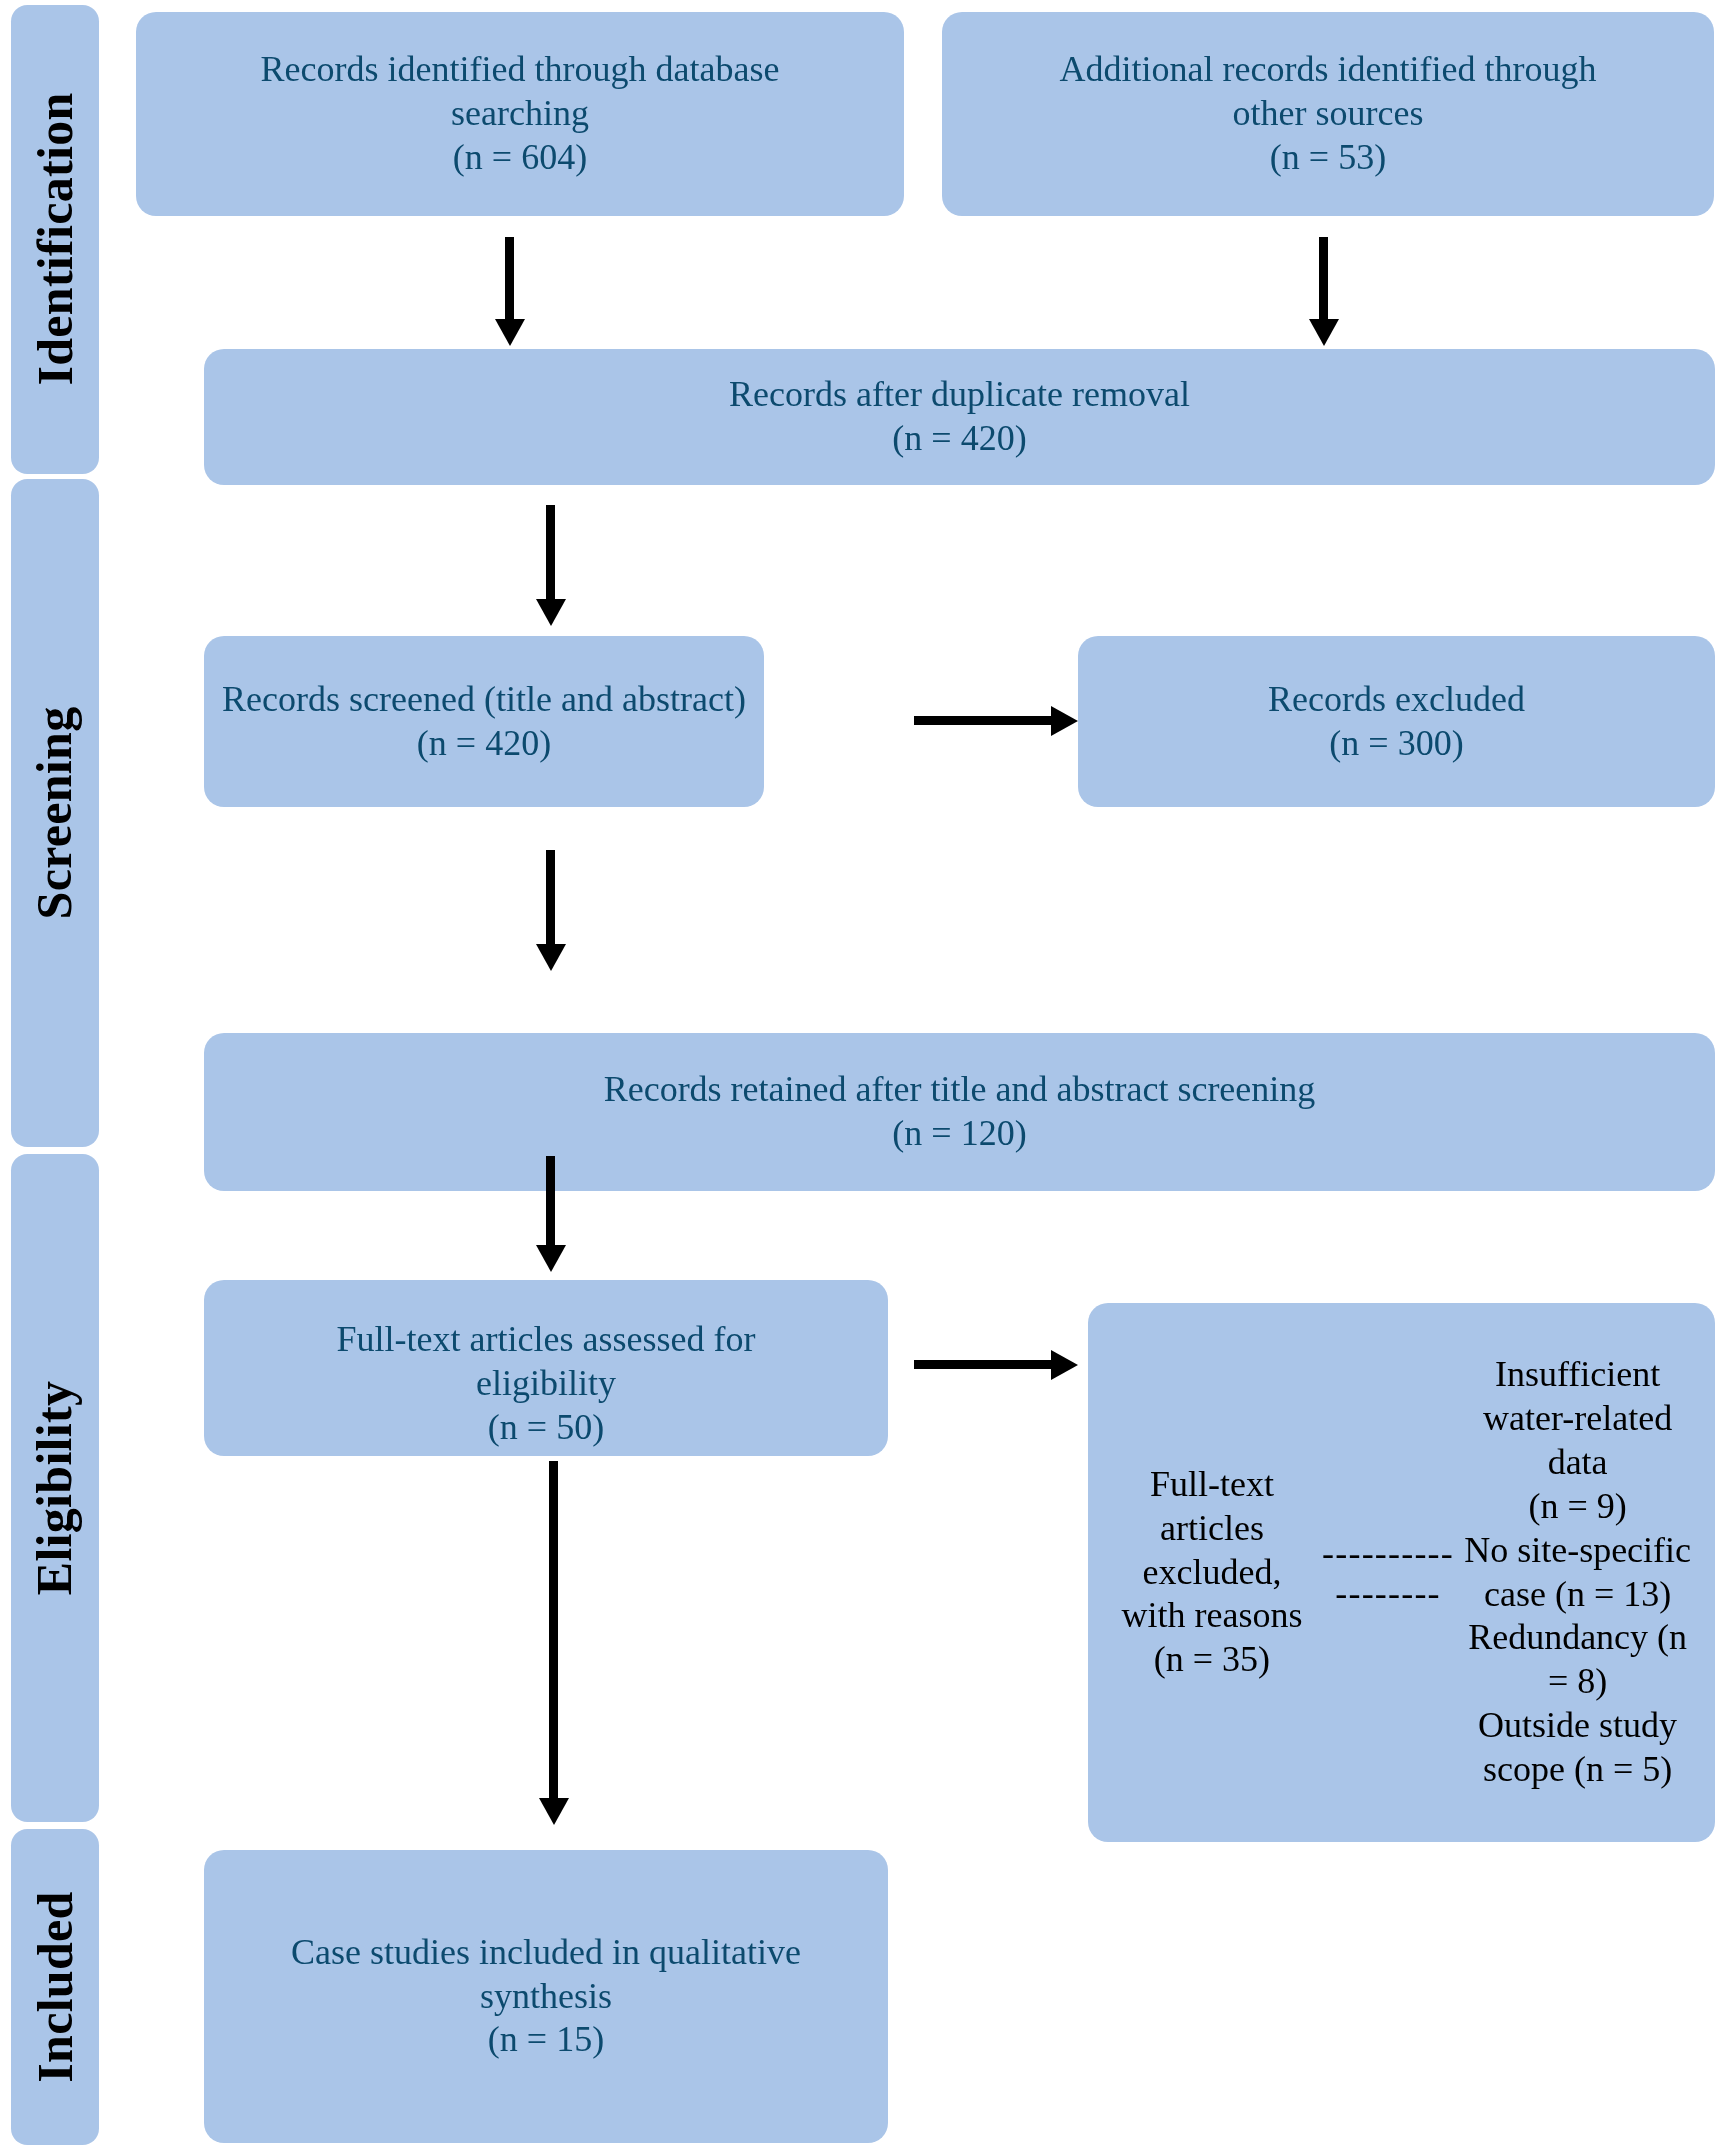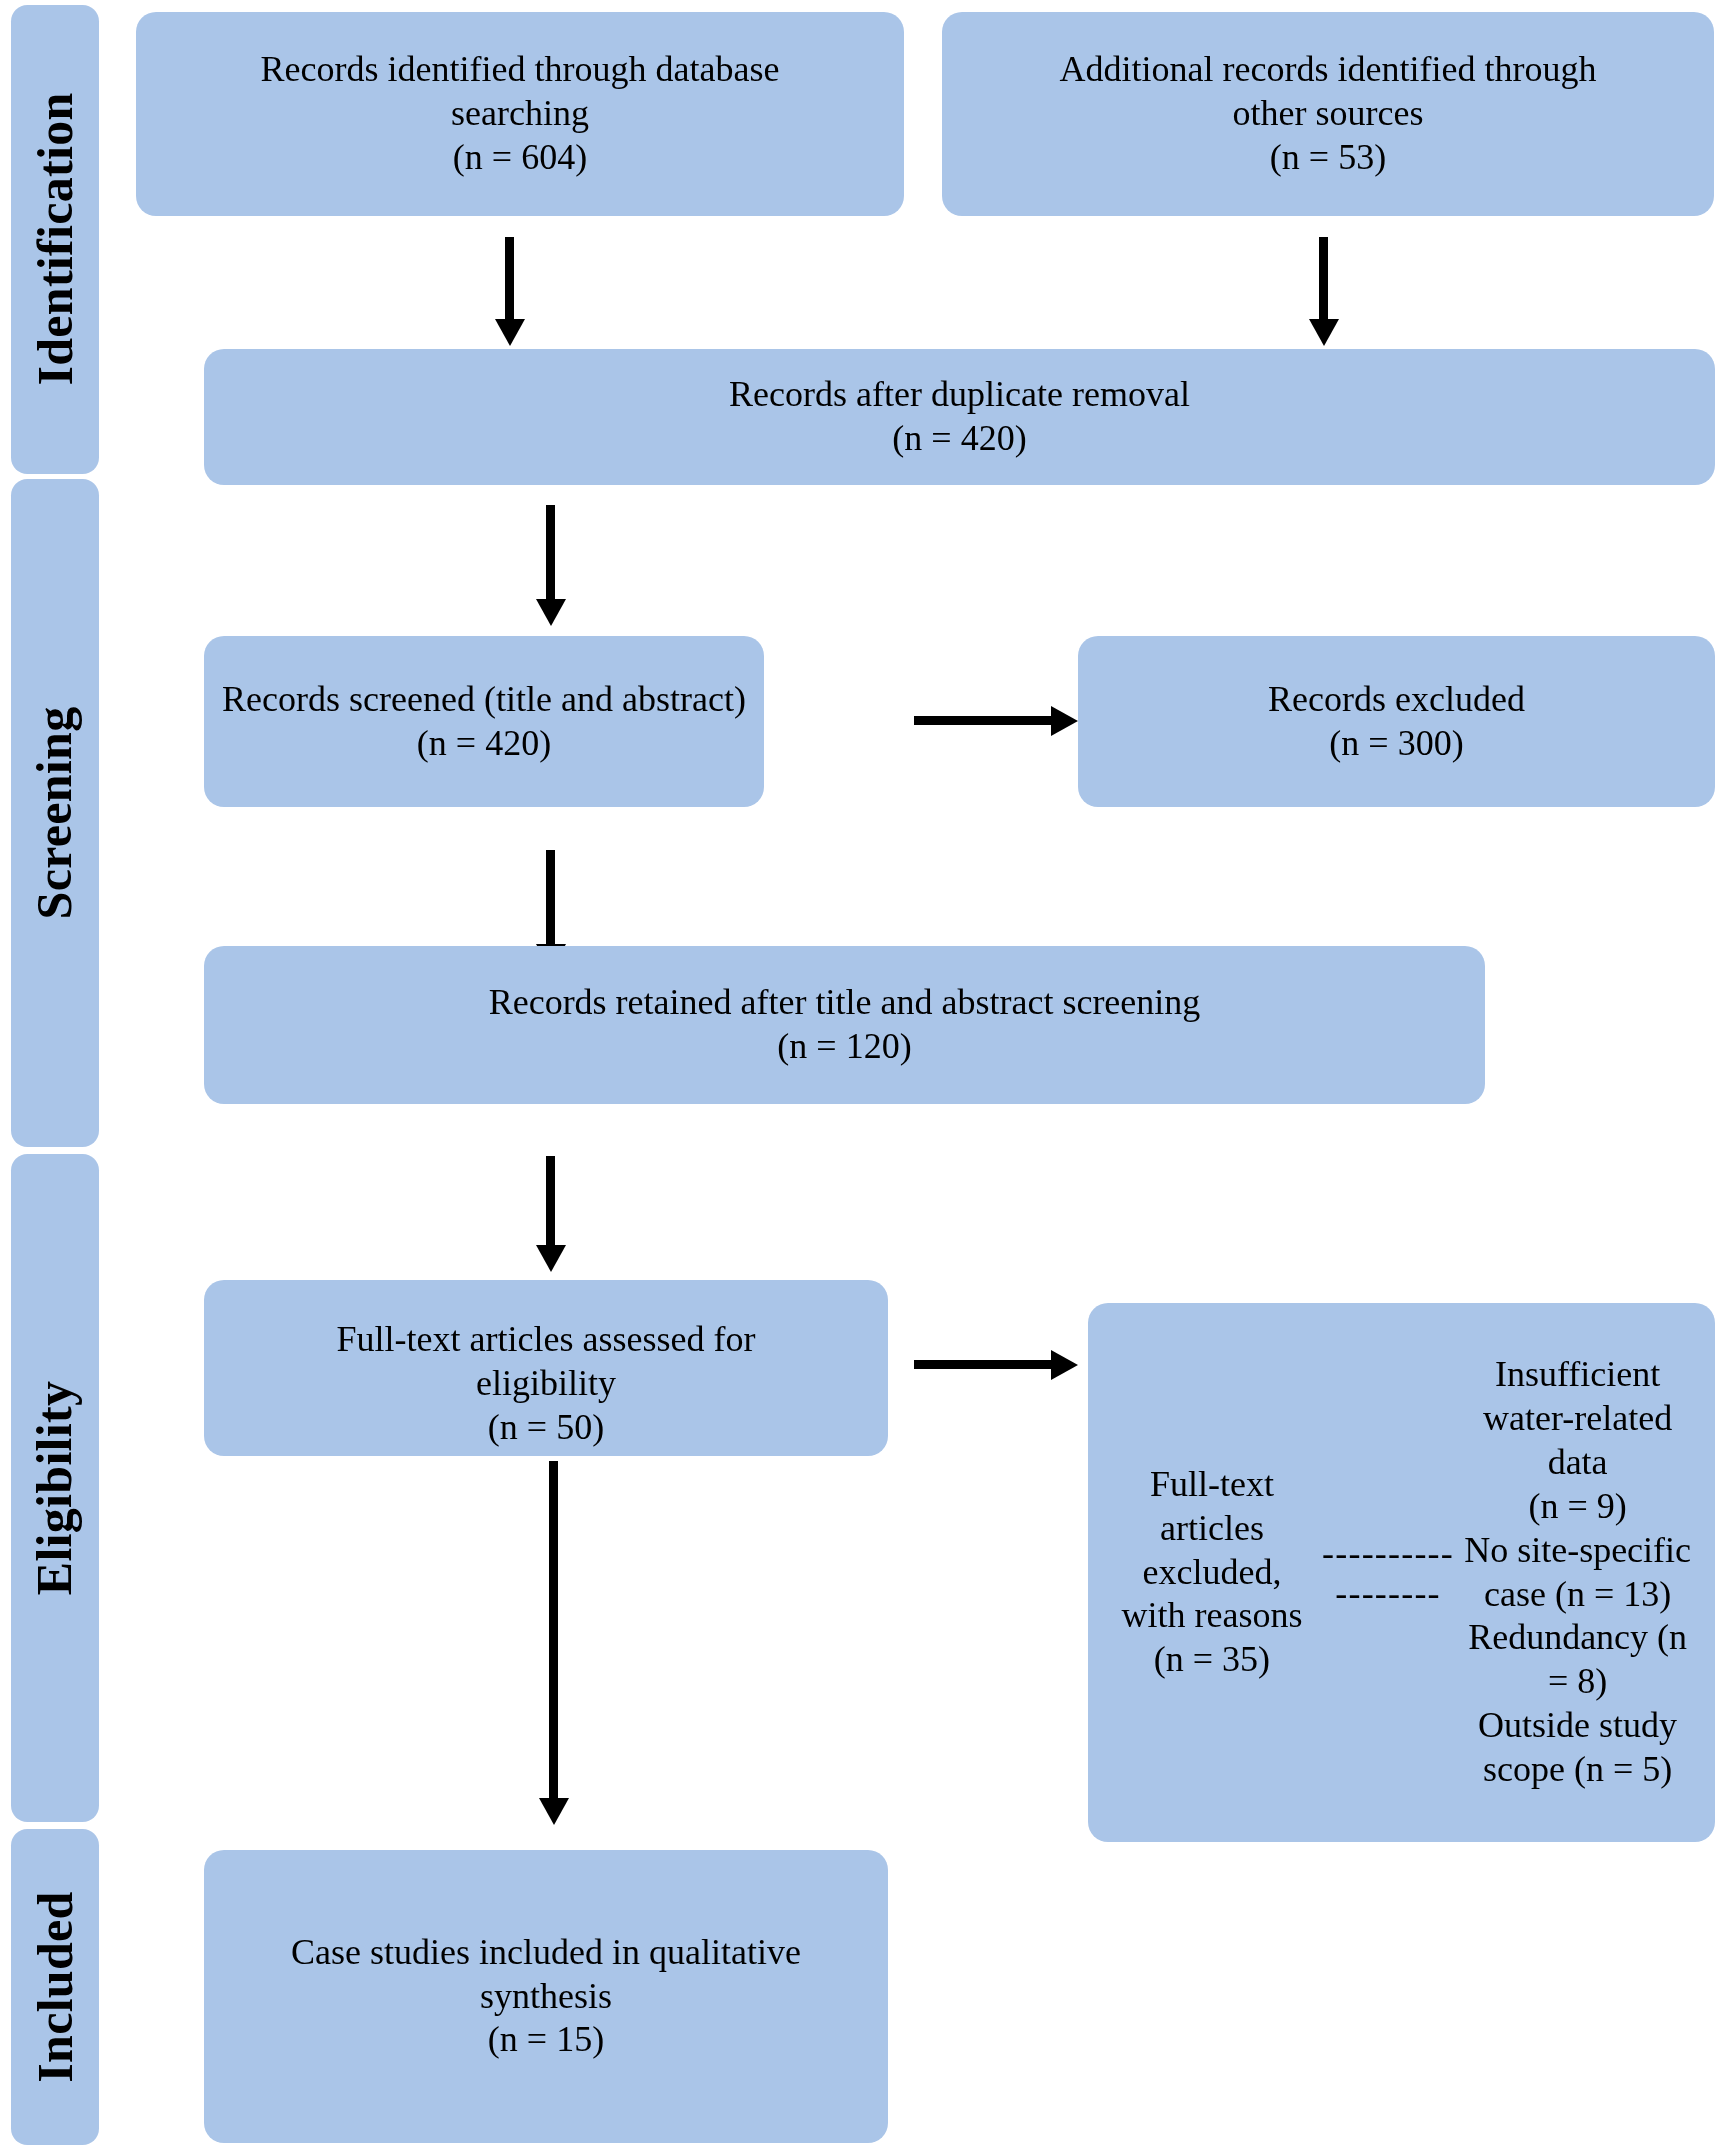--- a/index.html
+++ b/index.html
@@ -44,21 +44,21 @@
     display: flex;
     align-items: center;
     justify-content: center;
     text-align: center;
     box-sizing: border-box;
     padding: 5.9px 15px;
   }
   .flow-box-text {
     font-size: 36px;
     line-height: 1.22;
-    color: #000000;
+    color: #0c4a6e;
     white-space: pre-line;
   }
 
   
   .reasons-wrap {
     display: flex;
     flex-direction: row;
     align-items: center;
     justify-content: center;
     width: 100%;
@@ -194,21 +194,21 @@
   <div class="flow-box" style="left:1078px; top:636px; width:637px; height:171px;">
     <span class="flow-box-text">Records excluded
 (n = 300)</span>
   </div>
 
   <div class="arrow-v" style="left:533px; top:850px; width:35px; height:121px;">
     <div class="shaft" style="height:94px;"></div>
     <div class="head"></div>
   </div>
 
-  <div class="flow-box" style="left:204px; top:946px; width:1281px; height:158px;">
+  <div class="flow-box" style="left:204px; top:1033px; width:1511px; height:158px;">
     <span class="flow-box-text">Records retained after title and abstract screening
 (n = 120)</span>
   </div>
 
   <div class="arrow-v" style="left:533px; top:1156px; width:35px; height:116px;">
     <div class="shaft" style="height:89px;"></div>
     <div class="head"></div>
   </div>
 
   <div class="flow-box" style="left:204px; top:1280px; width:684px; height:176px;align-items:flex-end;">

